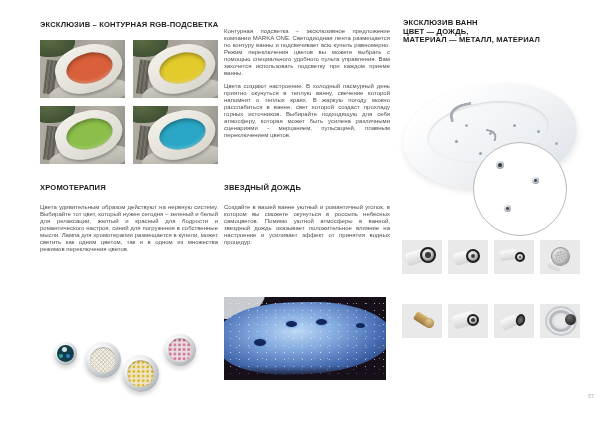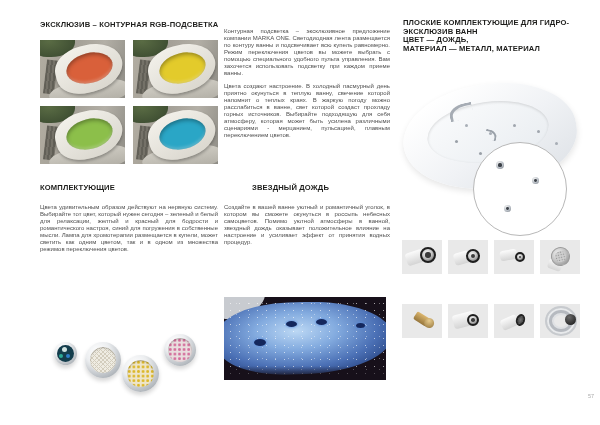--- a/index.html
+++ b/index.html
@@ -171,40 +171,39 @@
       <div class="tub-water" style="background-color: rgb(42, 166, 198);"></div>
     </div>
   </div>
 
   <div class="body-text" style="left:224px; top:28px; width:166px;">
     <p>Контурная подсветка – эксклюзивное предложение компании MARKA ONE. Светодиодная лента размещается по контуру ванны и подсвечивает всю купель равномерно. Режим переключения цветов вы можете выбрать с помощью специального удобного пульта управления. Вам захочется использовать подсветку при каждом приеме ванны.</p>
     <p>Цвета создают настроение. В холодный пасмурный день приятно окунуться в теплую ванну, свечение которой напомнит о теплых краях. В жаркую погоду можно расслабиться в ванне, свет которой создаст прохладу горных источников. Выбирайте подходящую для себя атмосферу, которая может быть усилена различными сценариями - мерцанием, пульсацией, плавным переключением цветов.</p>
   </div>
 
   <div class="h1" style="left:403px; top:19px; width:184px;">
-    <div>ПЛОСКИЕ КОМПЛЕКТУЮЩИЕ ДЛЯ ГИДРО-</div>
     <div>ЭКСКЛЮЗИВ ВАНН</div>
     <div>ЦВЕТ — ДОЖДЬ,</div>
     <div>МАТЕРИАЛ — МЕТАЛЛ, МАТЕРИАЛ</div>
   </div>
 
   <div id="rtub">
     <div class="rtub-shell"></div>
     <div class="rtub-basin"></div>
     <div class="faucet"></div>
     <div class="faucet2"></div>
     <div class="rjets"></div>
     <div class="magnifier">
       <div class="mag-dot" style="left:22px; top:18px;"></div>
       <div class="mag-dot" style="left:58px; top:34px; width:7px; height:7px;"></div>
       <div class="mag-dot" style="left:30px; top:62px; width:7px; height:7px;"></div>
     </div>
   </div>
 
-  <div class="h1" style="left:40px; top:184px;">КОМПЛЕКТУЮЩИЕ</div>
+  <div class="h1" style="left:40px; top:184px;">ХРОМОТЕРАПИЯ</div>
   <div class="body-text" style="left:40px; top:204px; width:178px;">Цвета удивительным образом действуют на нервную систему. Выбирайте тот цвет, который нужен сегодня – зеленый и белый для релаксации, желтый и красный для бодрости и романтического настроя, синий для погружения в собственные мысли. Лампа для хромотерапии размещается в купели, может светить как одним цветом, так и в одном из множества режимов переключения цветов.</div>
 
   <div id="lamps">
     <div class="lamp" style="left:55px; top:50px; width:36px; height:36px;">
       <div class="lamp-face face-grid"></div>
     </div>
     <div class="lamp" style="left:24px; top:50px; width:23px; height:23px;">
       <div class="lamp-face face-control">
         <div class="ctl-dot" style="left:5px; top:2.5px; width:5px; height:5px; background:#cfe3e0;"></div>
         <div class="ctl-dot" style="left:2px; top:9px; width:4.5px; height:4.5px; background:#2ba894;"></div>
@@ -212,21 +211,21 @@
       </div>
     </div>
     <div class="lamp" style="left:92px; top:63px; width:37px; height:37px;">
       <div class="lamp-face face-yellow"></div>
     </div>
     <div class="lamp" style="left:134px; top:42px; width:32px; height:32px;">
       <div class="lamp-face face-pink"></div>
     </div>
   </div>
 
-  <div class="h1" style="left:224px; top:184px;margin-left:28px;">ЗВЕЗДНЫЙ ДОЖДЬ</div>
+  <div class="h1" style="left:224px; top:184px;">ЗВЕЗДНЫЙ ДОЖДЬ</div>
   <div class="body-text" style="left:224px; top:204px; width:166px;">Создайте в вашей ванне уютный и романтичный уголок, в котором вы сможете окунуться в россыпь небесных самоцветов. Помимо уютной атмосферы в ванной, звездный дождь оказывает положительное влияние на настроение и усиливает эффект от принятия водных процедур.</div>
 
   <div id="star-photo">
     <div class="star-rim"></div>
     <div class="star-basin"></div>
     <div class="star-specks"></div>
     <div class="sjet" style="left:62px; top:24px; width:11px; height:6px;"></div>
     <div class="sjet" style="left:92px; top:22px; width:11px; height:6px;"></div>
     <div class="sjet" style="left:30px; top:42px; width:12px; height:7px;"></div>
     <div class="sjet" style="left:132px; top:26px; width:9px; height:5px;"></div>

